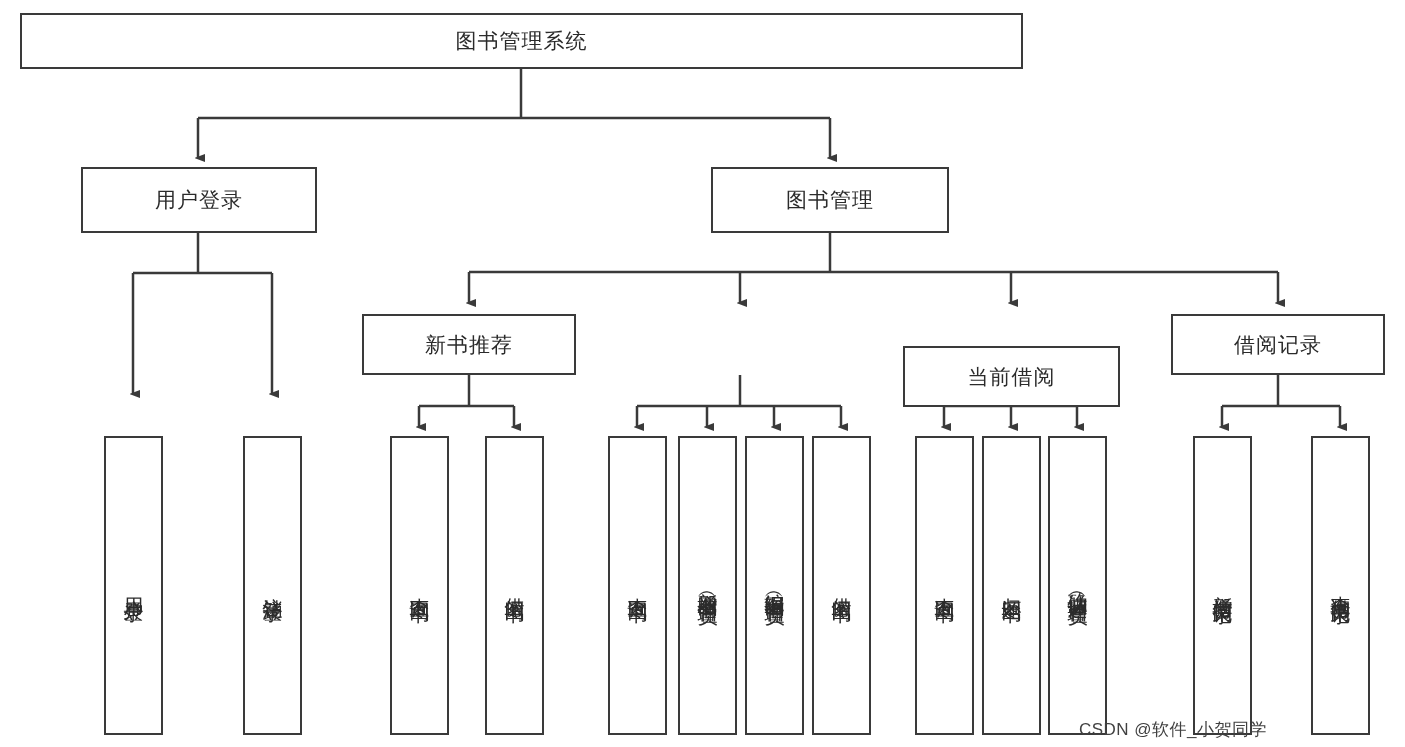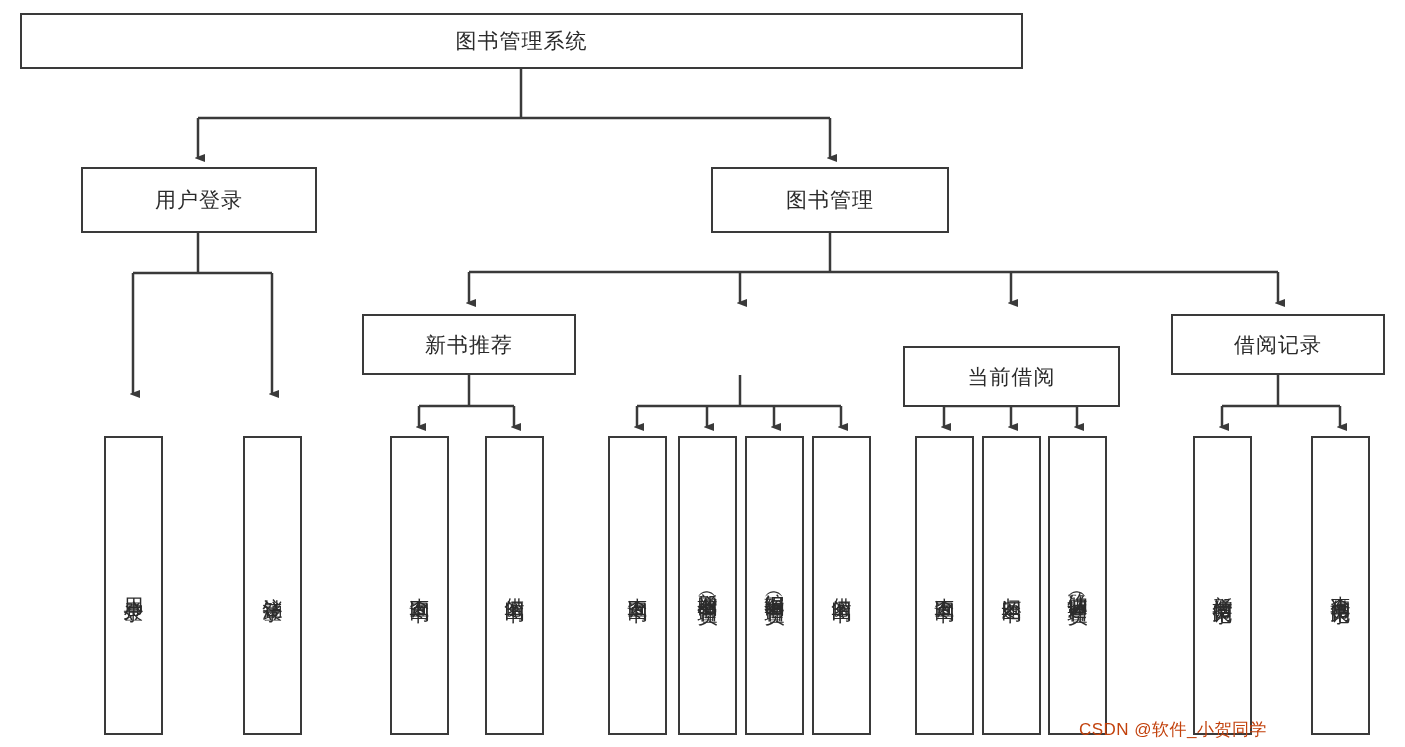--- a/index.html
+++ b/index.html
@@ -52,21 +52,21 @@
   }
   .node-label {
     display: block;
     white-space: nowrap;
   }
   .watermark {
     position: absolute;
     right: 8px;
     bottom: 6px;
     font-size: 17px;
-    color: #c2410c;
+    color: #404040;
     letter-spacing: 0.5px;
     white-space: nowrap;
     pointer-events: none;
   }
 </style>
 </head>
 <body>
 
 <div id="diagram-root">
 

